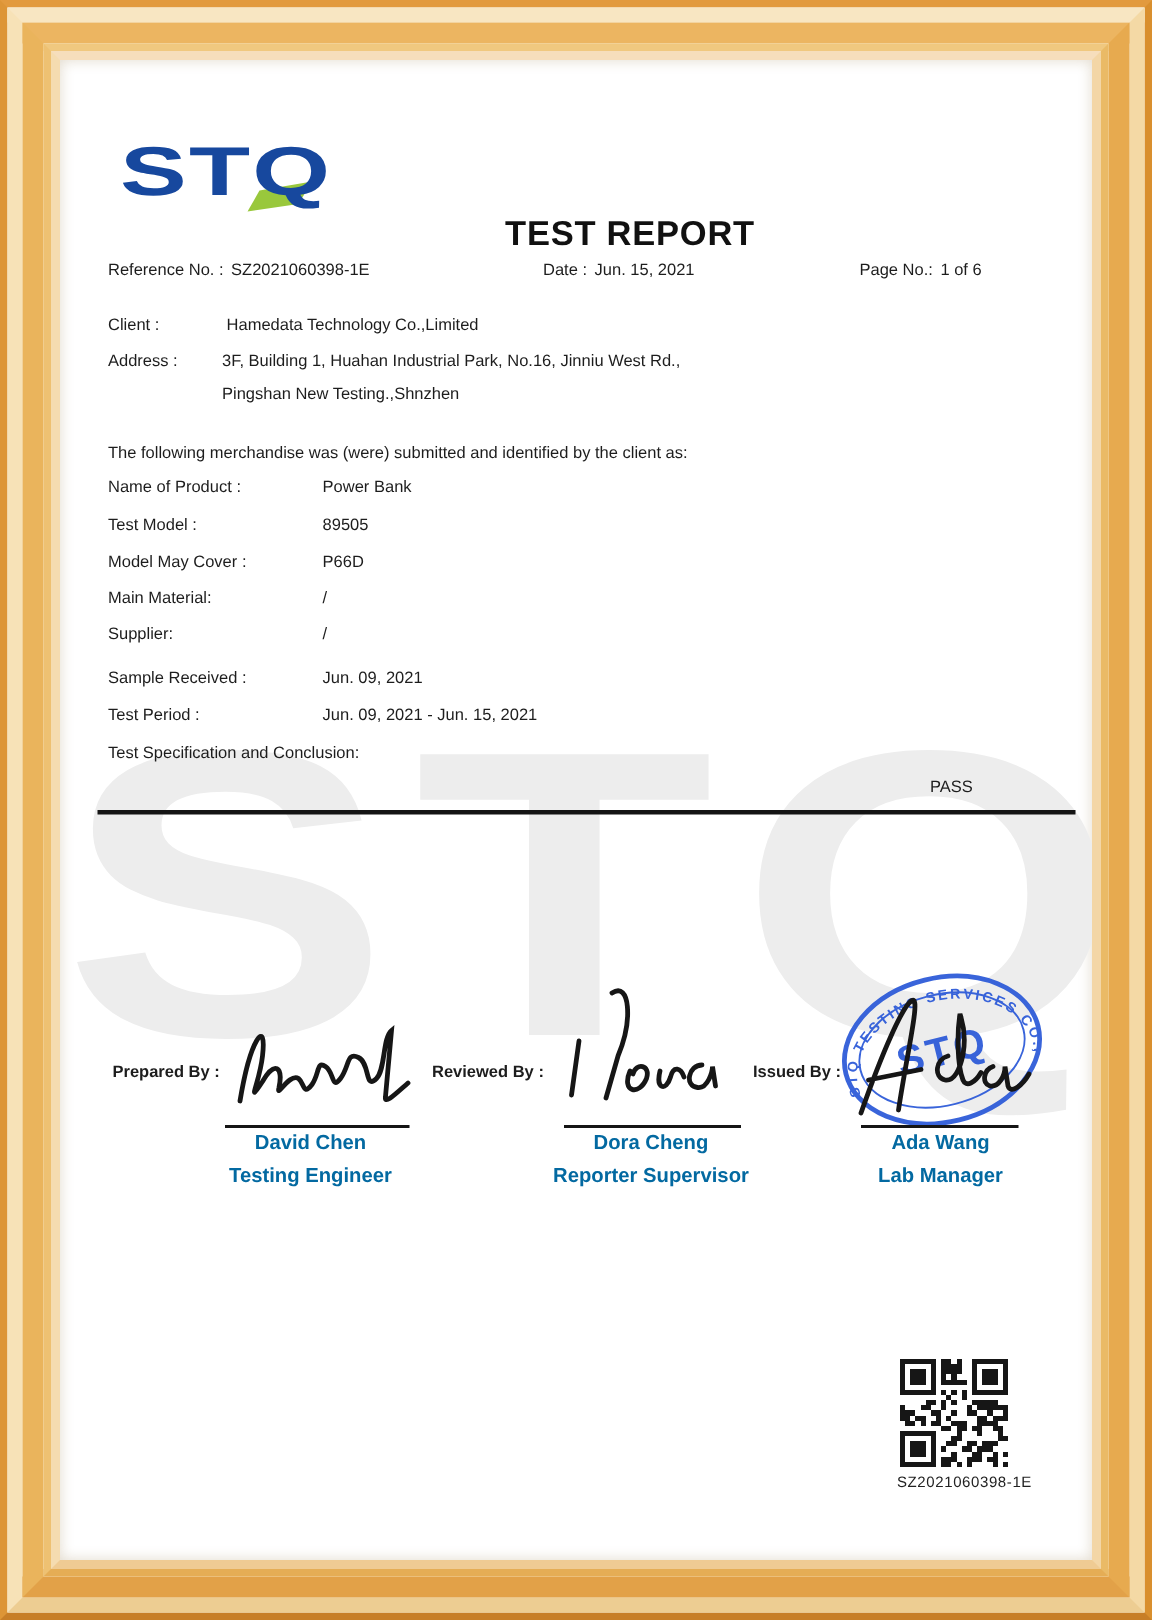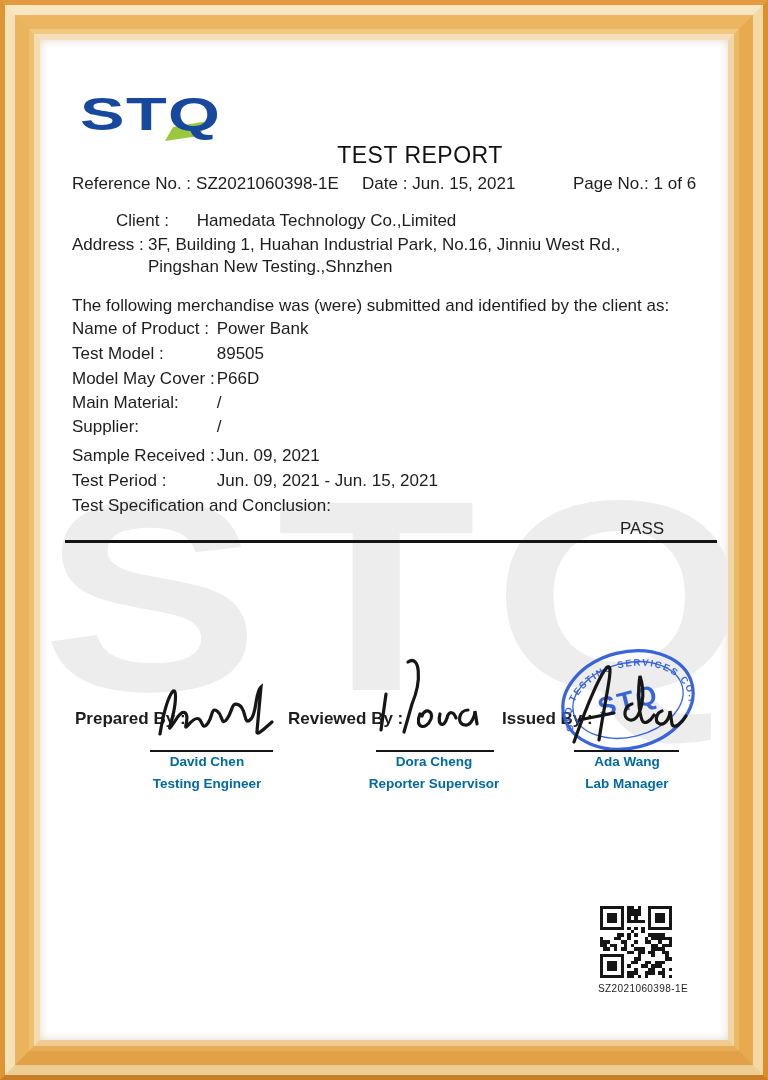--- a/index.html
+++ b/index.html
@@ -12,28 +12,28 @@
   .f1{border:5px solid;border-color:#e29a3e #d98f2e #c77e27 #dd9536;}
   .f2{border:10px solid;border-color:#f8e6c2 #f4d9a5 #edcd92 #f7e2b7;}
   .f3{border:14px solid;border-color:#ecb561 #e7aa4f #e2a148 #eab45c;}
   .f4{border:5px solid;border-color:#f0c87f #eaba66 #e5ad55 #eec172;}
   .f5{border:6px solid;border-color:#f6debc #f3d6a6 #efcb93 #f5dcb0;}
   .paper{
     position:absolute;inset:0;background:#fff;overflow:hidden;
     box-shadow:inset 0 0 9px rgba(120,80,20,.22);
   }
   
-  .t{position:absolute;font-size:17px;color:#1d1d1d;white-space:nowrap;line-height:1.3;}
+  .t{position:absolute;font-size:11px;color:#1d1d1d;white-space:nowrap;line-height:1.3;}
   .b{font-weight:bold;}
   .lbl140{display:inline-block;width:140px;}
-  .lbl76{display:inline-block;width:76px;margin-left:44px;}
+  .lbl76{display:inline-block;width:76px;}
   .gap{display:inline-block;width:5px;}
   
   .title{position:absolute;left:0;right:0;top:102px;text-align:center;
-         transform:translateX(36px);font-size:23px;font-weight:normal;color:#111;letter-spacing:.5px;}
+         transform:translateX(36px);font-size:23px;font-weight:bold;color:#111;letter-spacing:.5px;}
   .watermark{
     position:absolute;left:2px;top:420px;width:700px;line-height:1;
     font-size:272px;font-weight:bold;color:#ededed;letter-spacing:14px;
     transform:scaleX(1.2);transform-origin:left center;user-select:none;
   }
   .thick-line{position:absolute;left:25px;top:500px;width:652px;height:3px;background:#141414;}
   .sig-line{position:absolute;top:710px;height:2px;background:#151515;}
   .name-box{position:absolute;width:160px;text-align:center;font-weight:bold;font-size:13.5px;color:#0369a1;white-space:nowrap;}
   svg{display:block;}
 </style>

